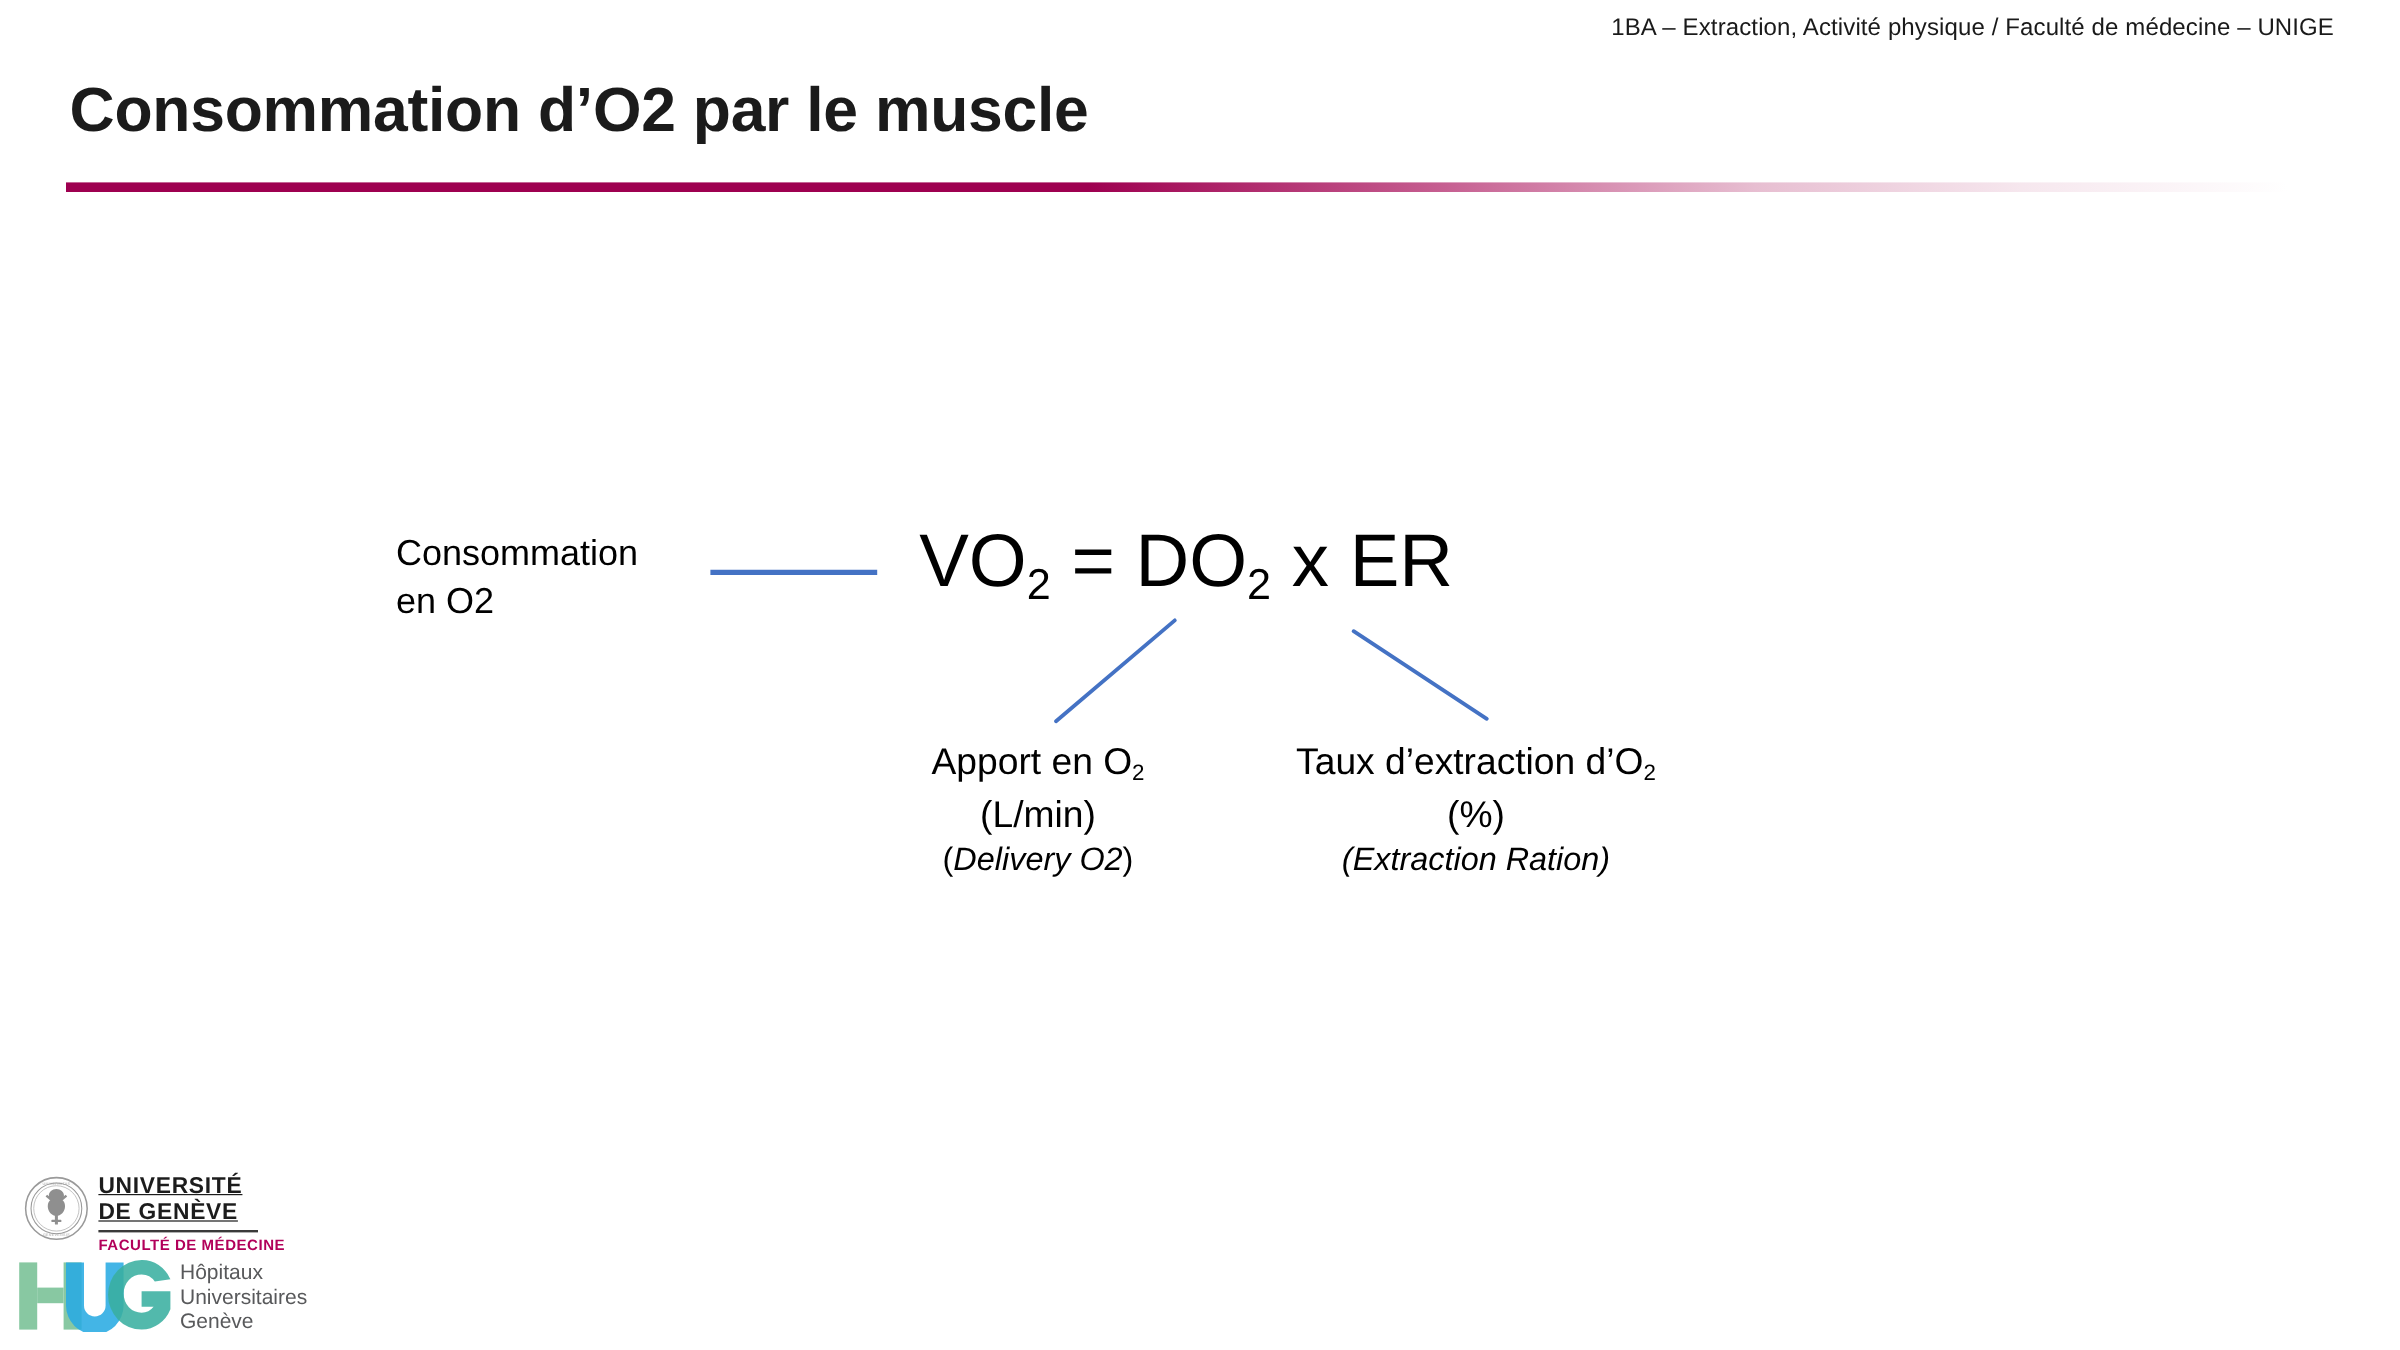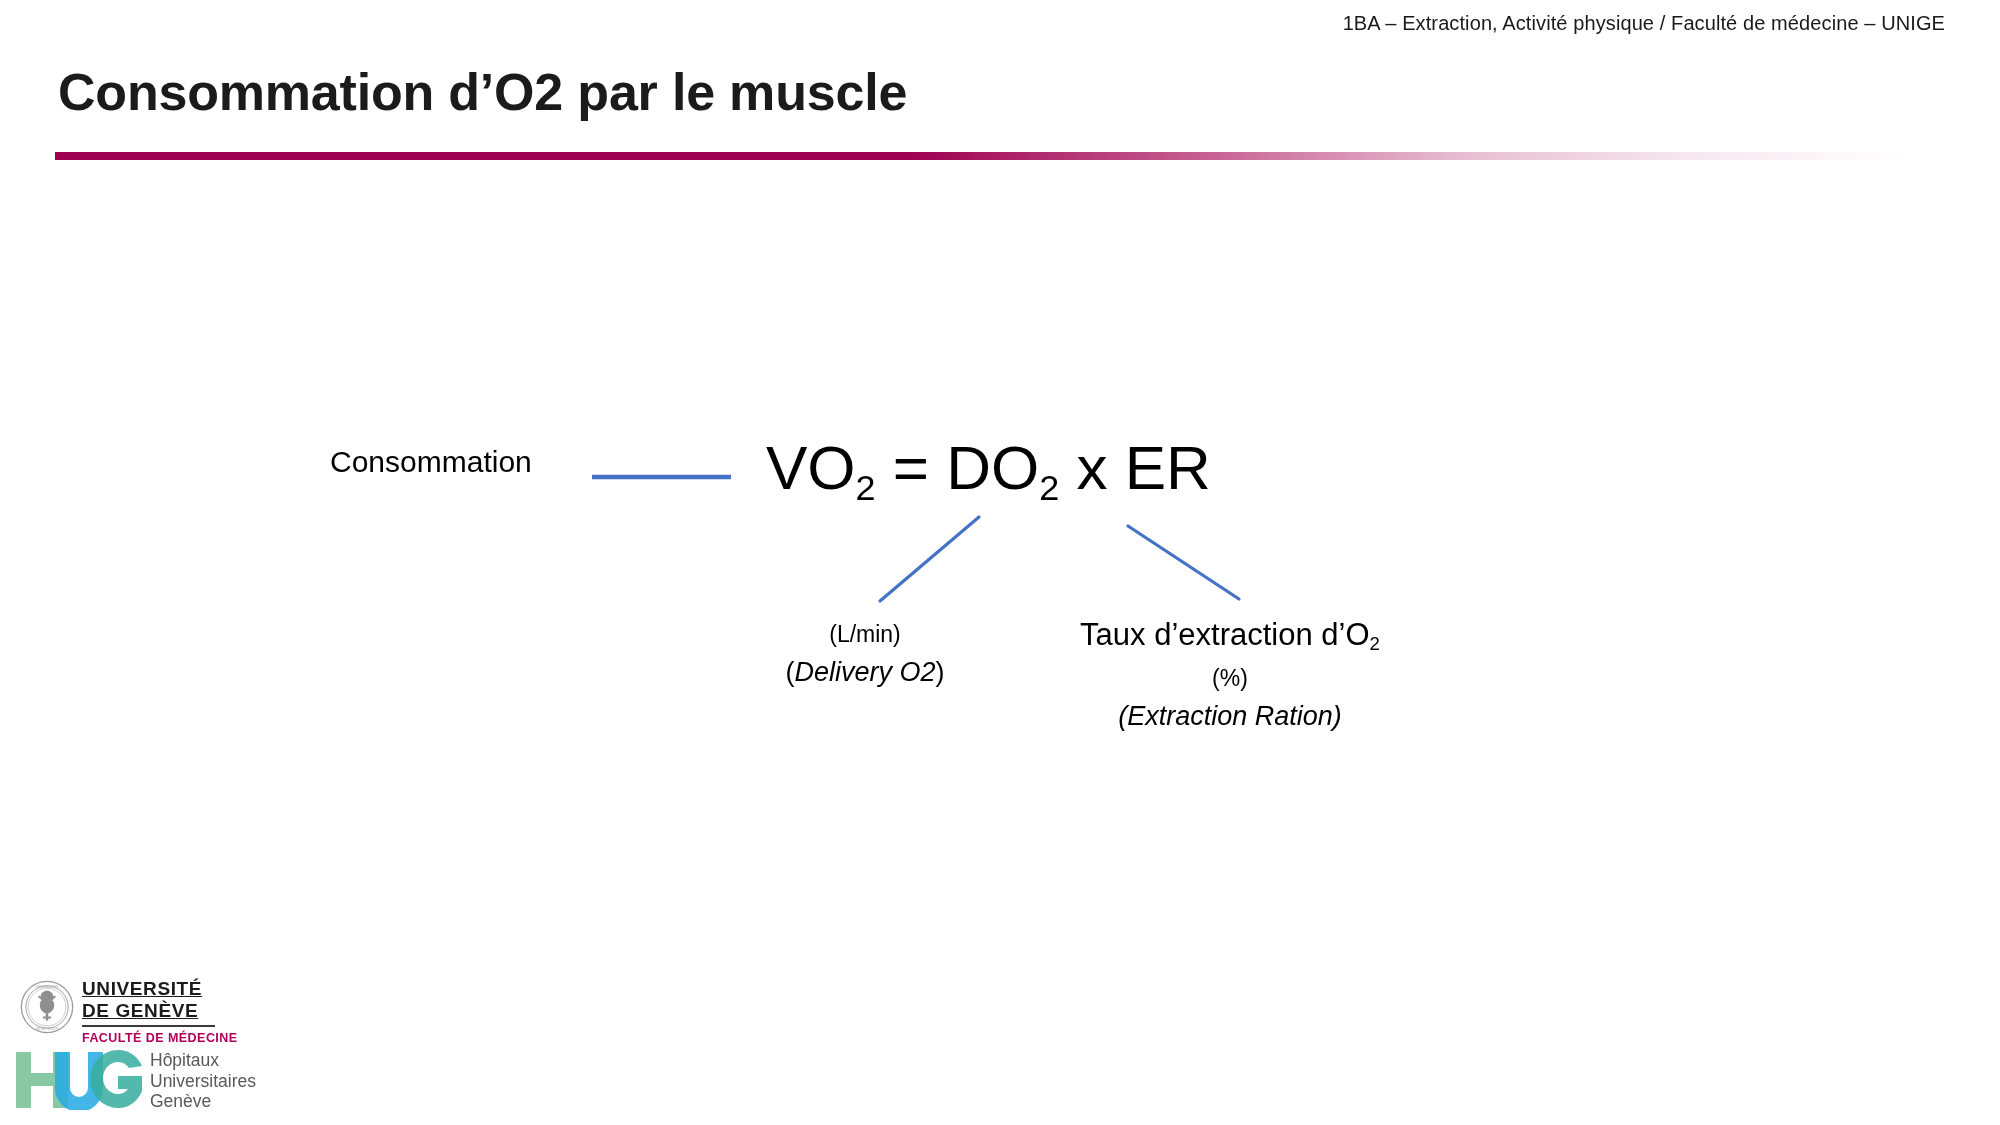--- a/index.html
+++ b/index.html
@@ -112,21 +112,21 @@
     line-height: 40px;
     white-space: nowrap;
   }
   .branch .line1 sub {
     font-size: 0.60em;
     vertical-align: baseline;
     position: relative;
     top: 0.29em;
   }
   .branch .line2 {
-    font-size: 23px;
+    font-size: 31px;
     line-height: 39px;
   }
   .branch .line3 {
     font-size: 27px;
     line-height: 36px;
   }
   .branch .line3 em {
     font-style: italic;
   }
 
@@ -214,27 +214,29 @@
   <div class="diagram">
 
     <svg class="connector-svg" viewBox="0 0 2000 1125">
       <line x1="592" y1="477" x2="731" y2="477" stroke="#4472C4" stroke-width="4.5" stroke-linecap="butt"></line>
       <line x1="979" y1="517" x2="880" y2="601" stroke="#4472C4" stroke-width="3.2" stroke-linecap="round"></line>
       <line x1="1128" y1="526" x2="1239" y2="599" stroke="#4472C4" stroke-width="3.2" stroke-linecap="round"></line>
     </svg>
 
     <div class="label-consommation">
       <div>Consommation</div>
+      <div>en O2</div>
     </div>
 
     <div class="formula">
       <span>VO</span><sub>2</sub><span> = </span><span>DO</span><sub>2</sub><span> x </span><span>ER</span>
     </div>
 
     <div class="branch branch-left">
+      <div class="line1"><span>Apport en O</span><sub>2</sub></div>
       <div class="line2">(L/min)</div>
       <div class="line3"><span>(</span><em>Delivery O2</em><span>)</span></div>
     </div>
 
     <div class="branch branch-right">
       <div class="line1"><span>Taux d’extraction d’O</span><sub>2</sub></div>
       <div class="line2">(%)</div>
       <div class="line3"><em>(Extraction Ration)</em></div>
     </div>
 

